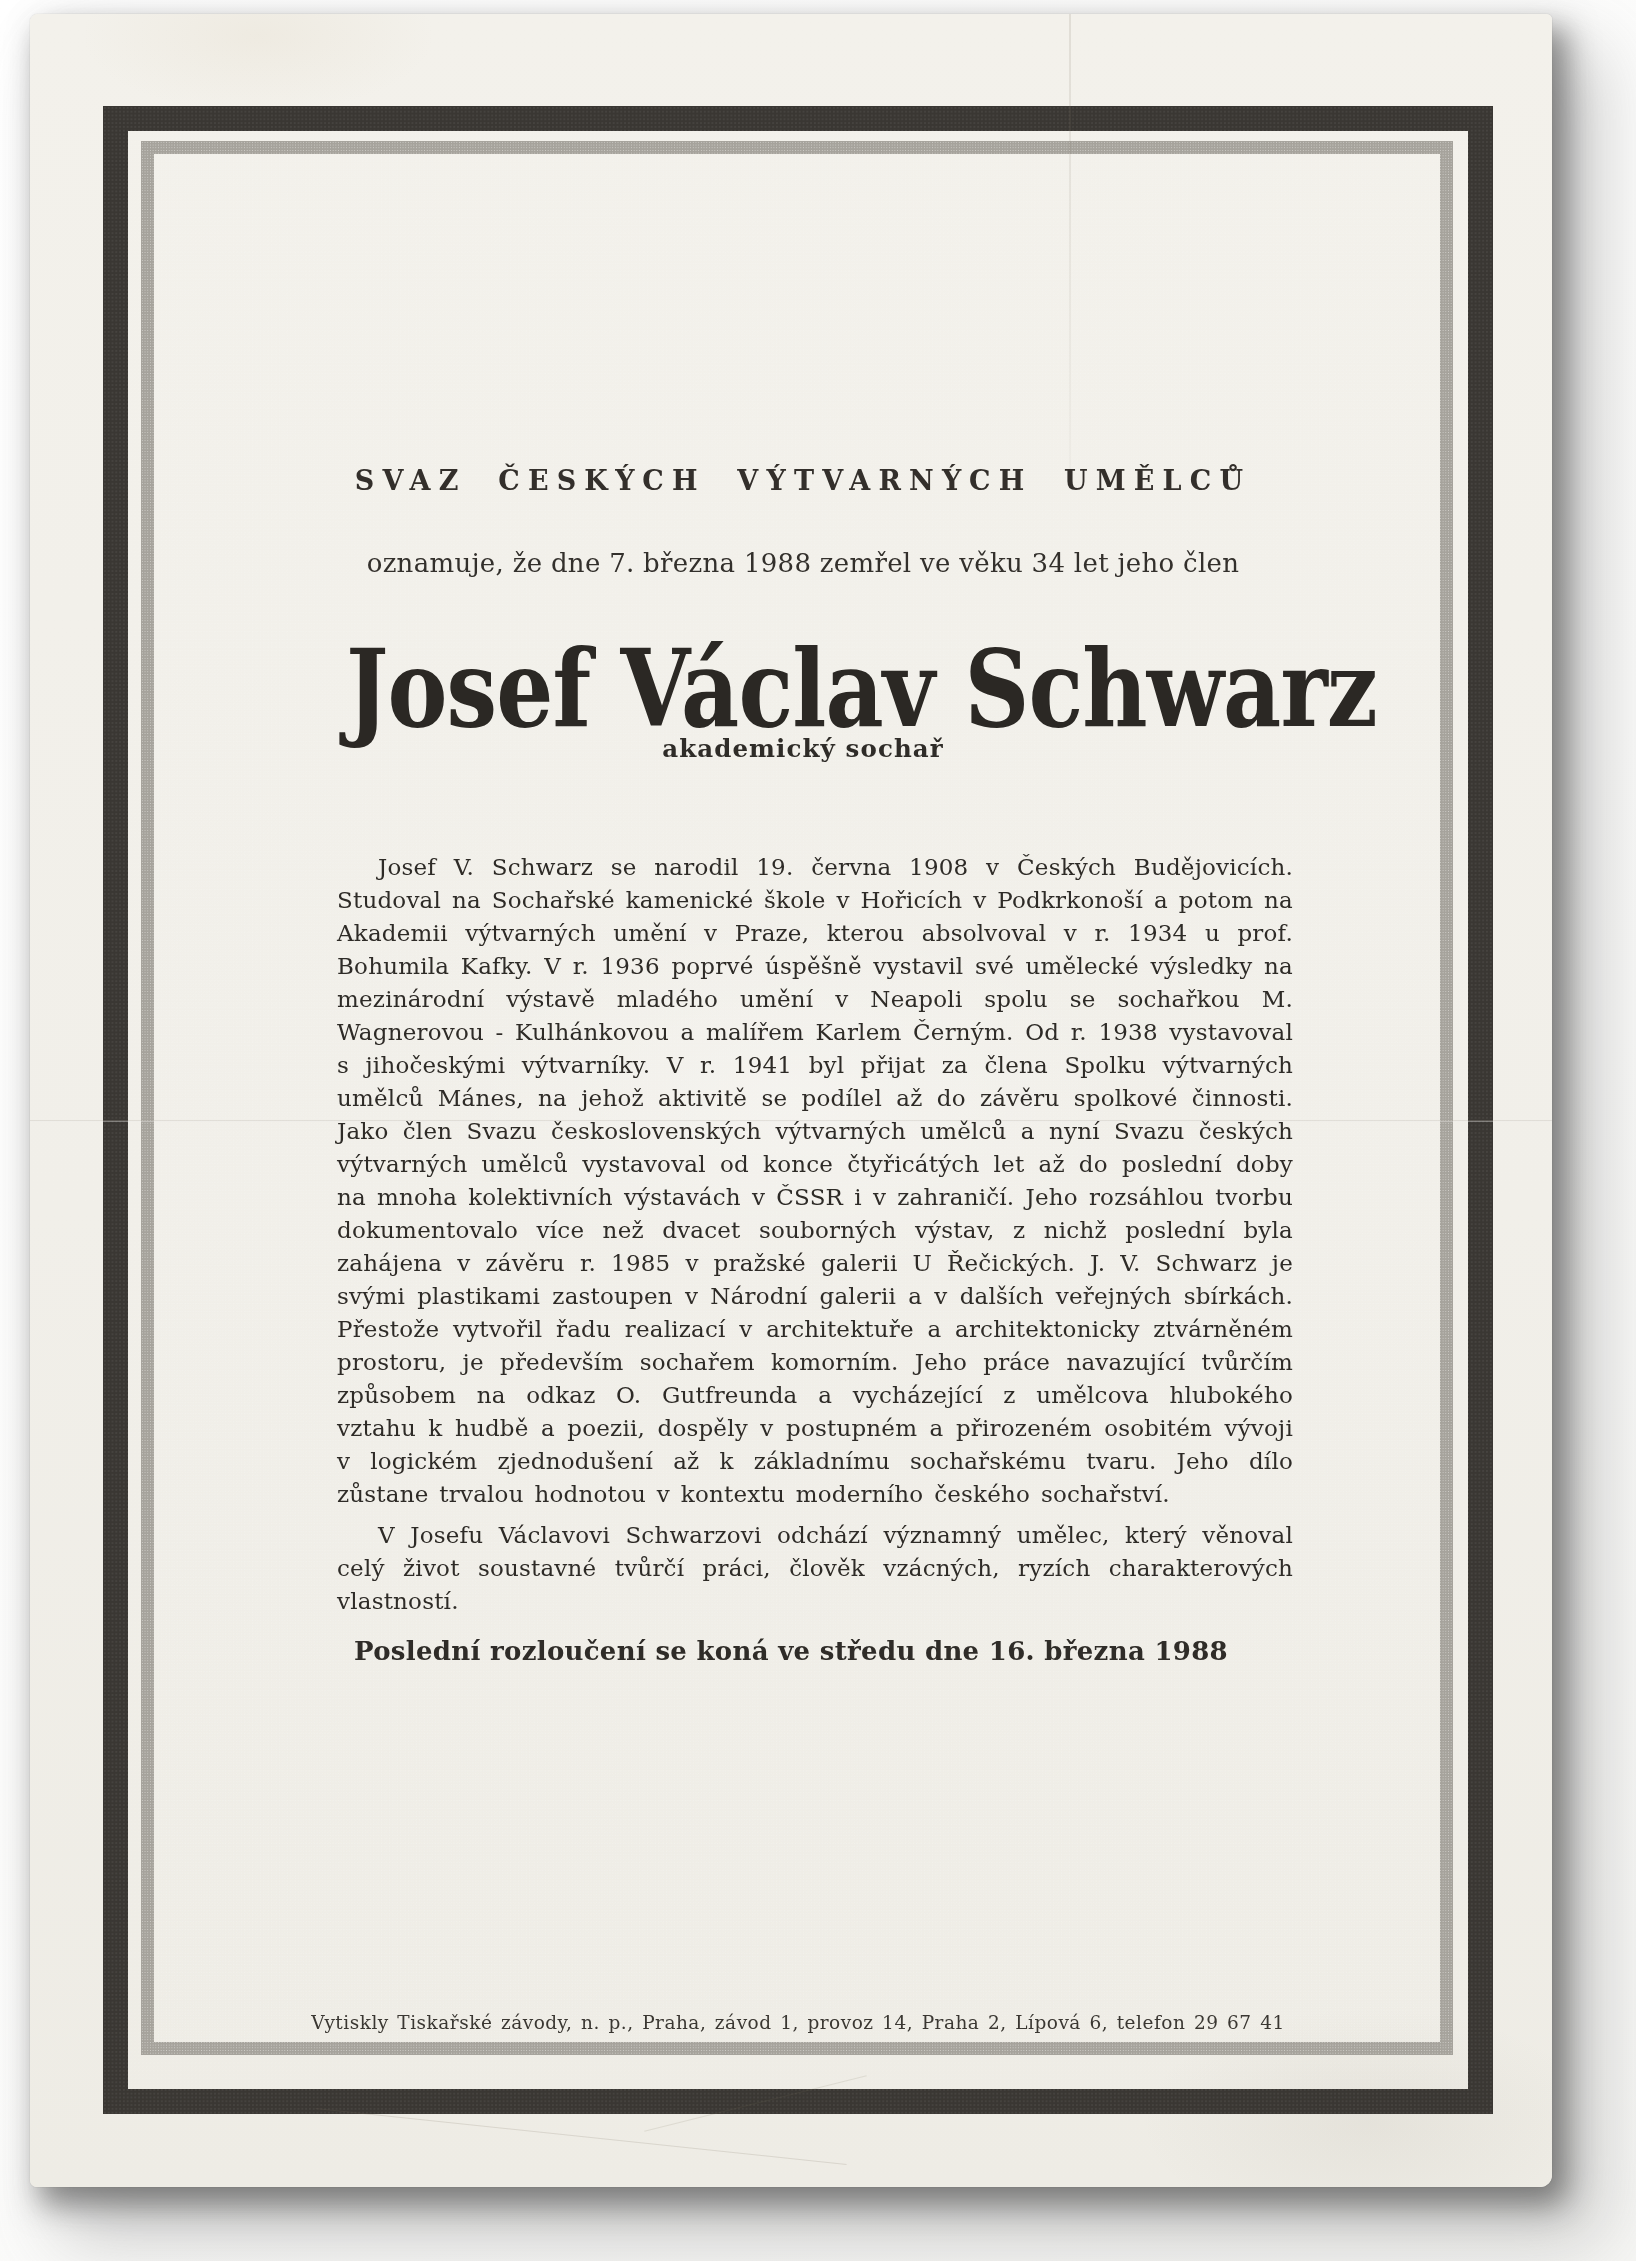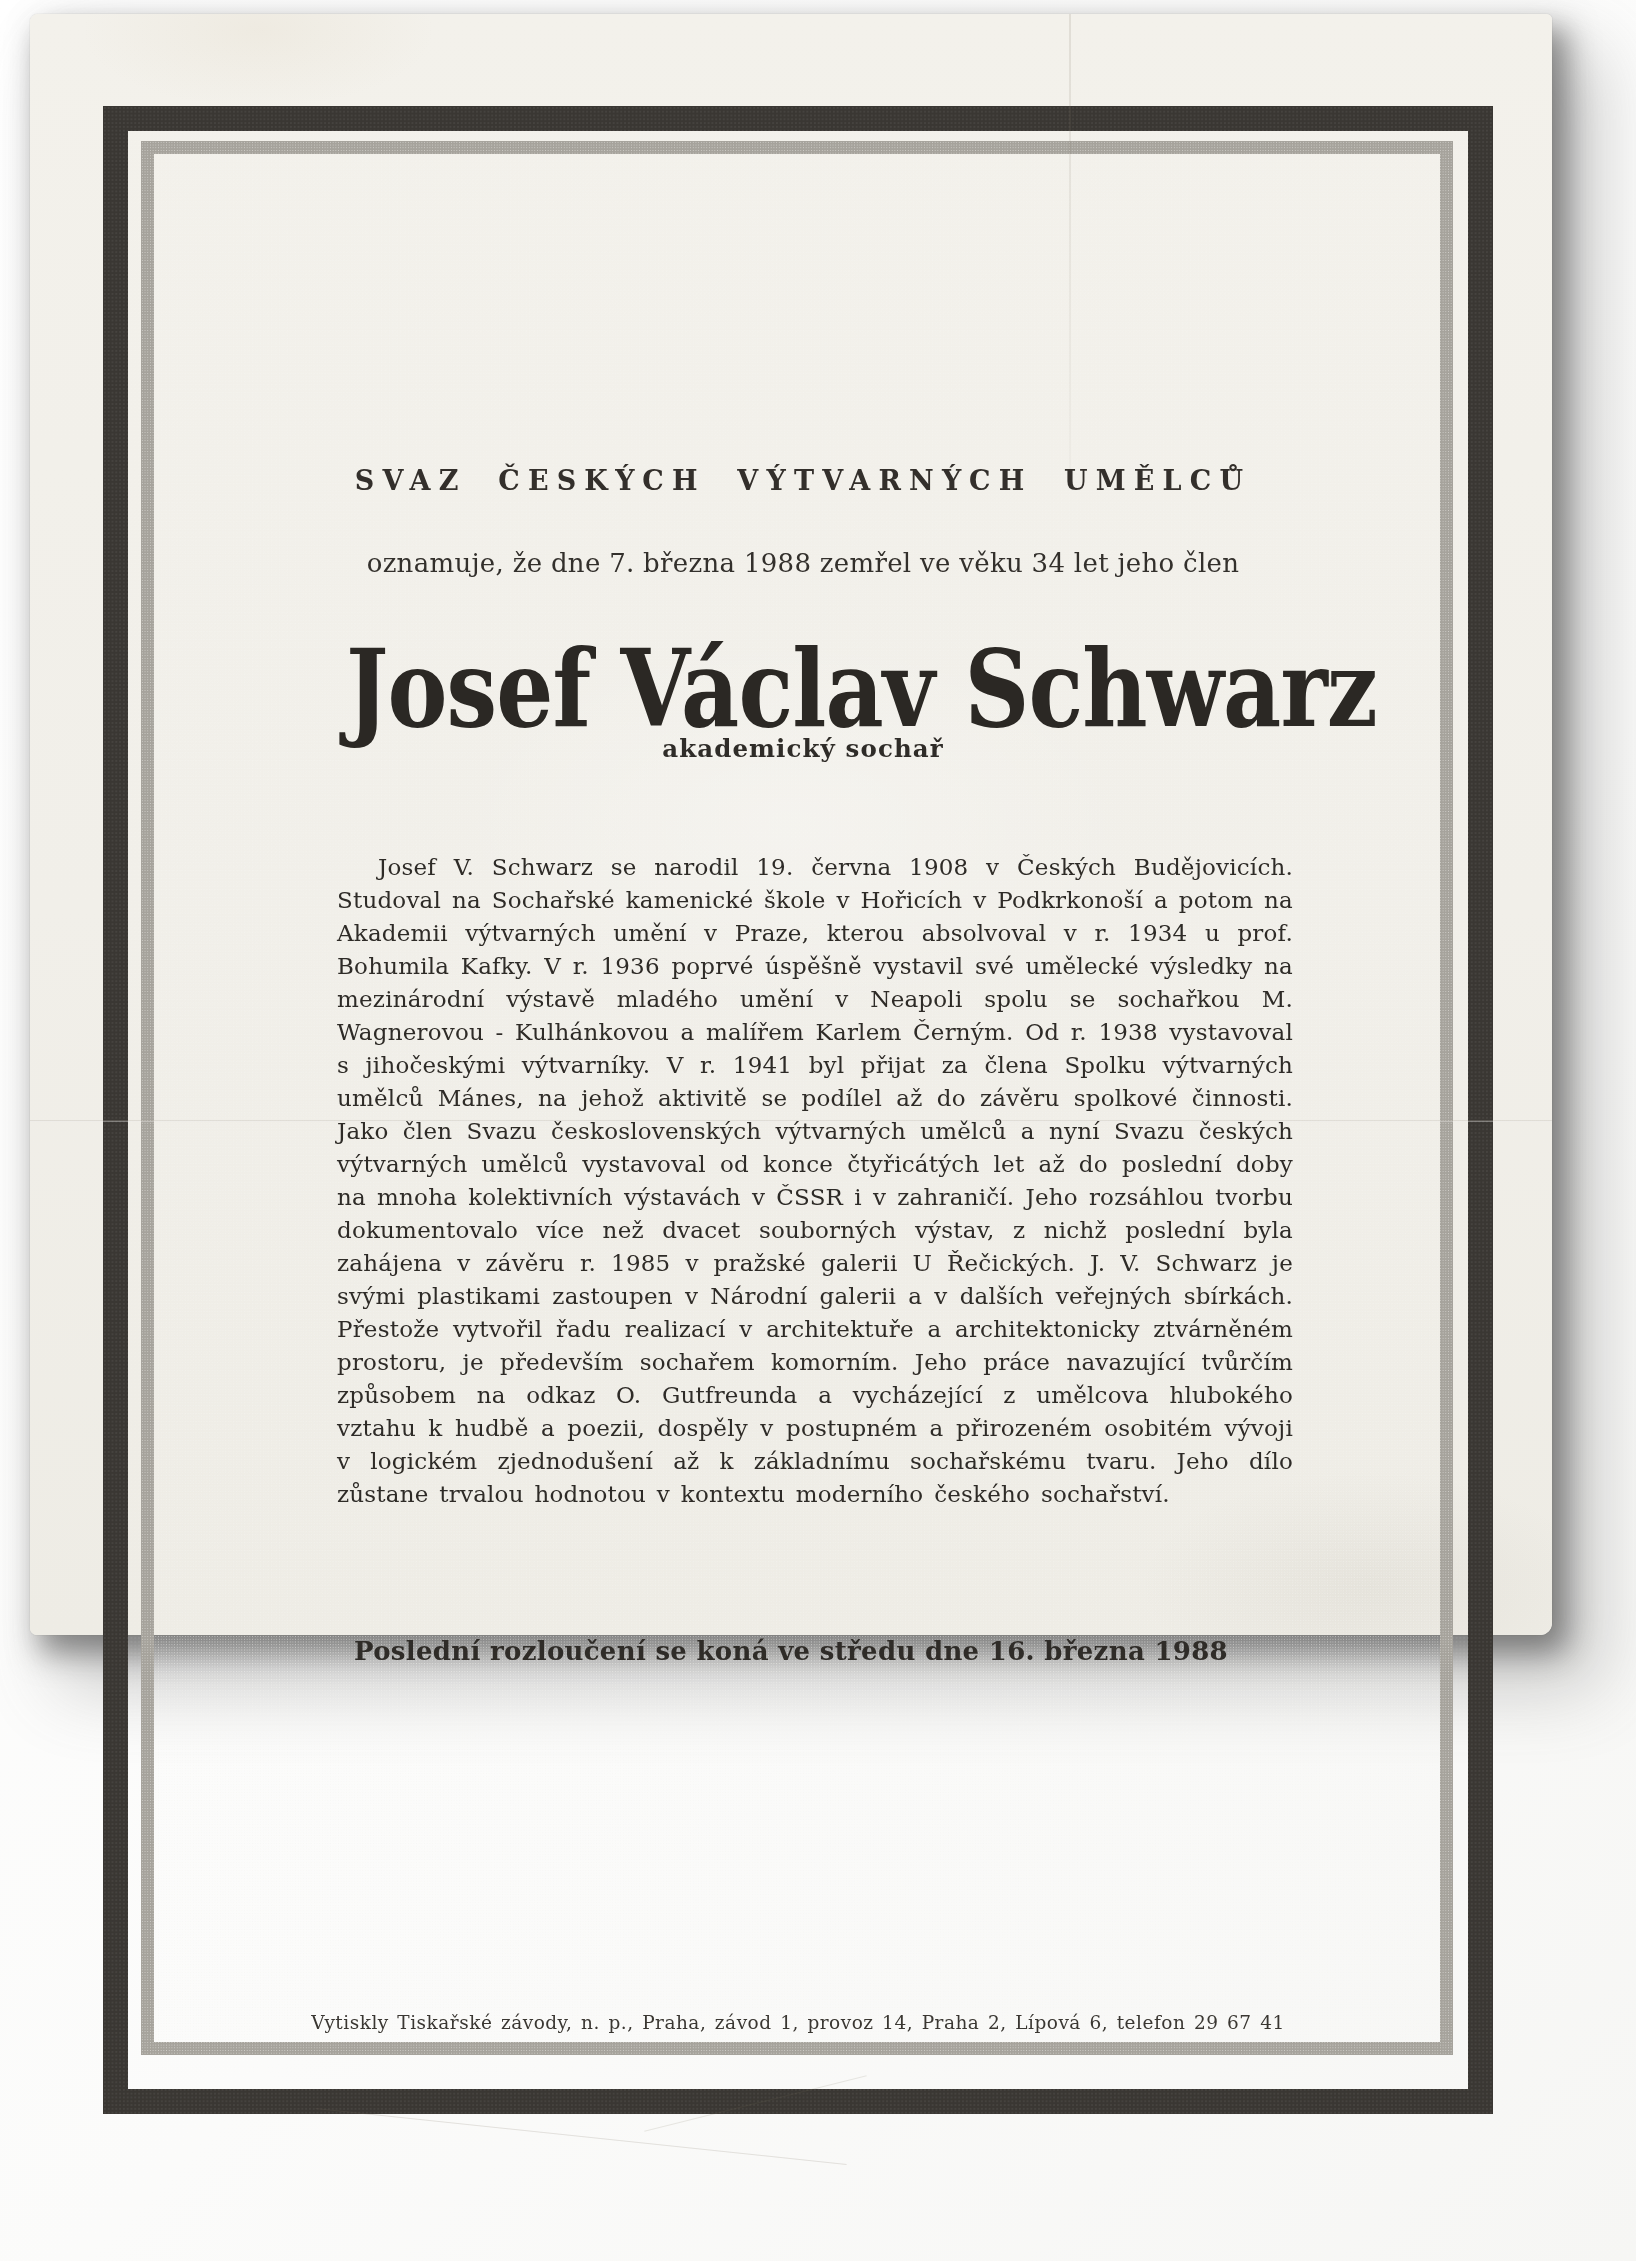--- a/index.html
+++ b/index.html
@@ -15,21 +15,21 @@
     position: relative;
     width: 1636px;
     height: 2261px;
     background: linear-gradient(135deg, #ffffff 0%, #fbfbfa 60%, #f6f6f4 100%);
   }
   .paper {
     position: absolute;
     left: 30px;
     top: 13.6px;
     width: 1522px;
-    height: 1621px;
+    height: 2173px;
     background:
       radial-gradient(ellipse 273px 120px at 15% 1%, rgba(198,178,140,0.10), transparent 65%),
       radial-gradient(ellipse 382px 191px at 88% 97%, rgba(120,112,95,0.08), transparent 60%),
       radial-gradient(ellipse 491px 273px at 50% 50%, rgba(255,255,255,0.25), transparent 70%),
       linear-gradient(180deg, #f3f1eb 0%, #f1efe9 55%, #eeece5 100%);
     border-radius: 7.6px 5.5px 12px 6.5px;
     box-shadow:
       0 0 1.1px rgba(60,55,50,0.35),
       12px 15.3px 30px 2.2px rgba(48,48,48,0.52),
       38px 44px 71px 9.8px rgba(100,100,100,0.30);
@@ -219,20 +219,21 @@
     <div class="txt org">SVAZ ČESKÝCH VÝTVARNÝCH UMĚLCŮ</div>
 
     <div class="txt announce">oznamuje, že dne 7. března 1988 zemřel ve věku 34 let jeho člen</div>
 
     <h1 class="txt name">Josef Václav Schwarz</h1>
 
     <div class="txt subtitle">akademický sochař</div>
 
     <div class="txt bio-wrap">
       <p>Josef V. Schwarz se narodil 19. června 1908 v Českých Budějovicích. Studoval na Sochařské kamenické škole v Hořicích v Podkrkonoší a potom na Akademii výtvarných umění v Praze, kterou absolvoval v r. 1934 u prof. Bohumila Kafky. V r. 1936 poprvé úspěšně vystavil své umělecké výsledky na mezinárodní výstavě mladého umění v Neapoli spolu se sochařkou M. Wagnerovou - Kulhánkovou a malířem Karlem Černým. Od r. 1938 vystavoval s jihočeskými výtvarníky. V r. 1941 byl přijat za člena Spolku výtvarných umělců Mánes, na jehož aktivitě se podílel až do závěru spolkové činnosti. Jako člen Svazu československých výtvarných umělců a nyní Svazu českých výtvarných umělců vystavoval od konce čtyřicátých let až do poslední doby na mnoha kolektivních výstavách v ČSSR i v zahraničí. Jeho rozsáhlou tvorbu dokumentovalo více než dvacet souborných výstav, z nichž poslední byla zahájena v závěru r. 1985 v pražské galerii U Řečických. J. V. Schwarz je svými plastikami zastoupen v Národní galerii a v dalších veřejných sbírkách. Přestože vytvořil řadu realizací v architektuře a architektonicky ztvárněném prostoru, je především sochařem komorním. Jeho práce navazující tvůrčím způsobem na odkaz O. Gutfreunda a vycházející z umělcova hlubokého vztahu k hudbě a poezii, dospěly v postupném a přirozeném osobitém vývoji v logickém zjednodušení až k základnímu sochařskému tvaru. Jeho dílo zůstane trvalou hodnotou v kontextu moderního českého sochařství.</p>
+      <p>V Josefu Václavovi Schwarzovi odchází významný umělec, který věnoval celý život soustavné tvůrčí práci, člověk vzácných, ryzích charakterových vlastností.</p>
     </div>
 
     <div class="txt farewell-1">Poslední rozloučení se koná ve středu dne 16. března 1988</div>
 
 
     <div class="txt printer">Vytiskly Tiskařské závody, n. p., Praha, závod 1, provoz 14, Praha 2, Lípová 6, telefon 29 67 41</div>
 
   </div>
 </div>
 

